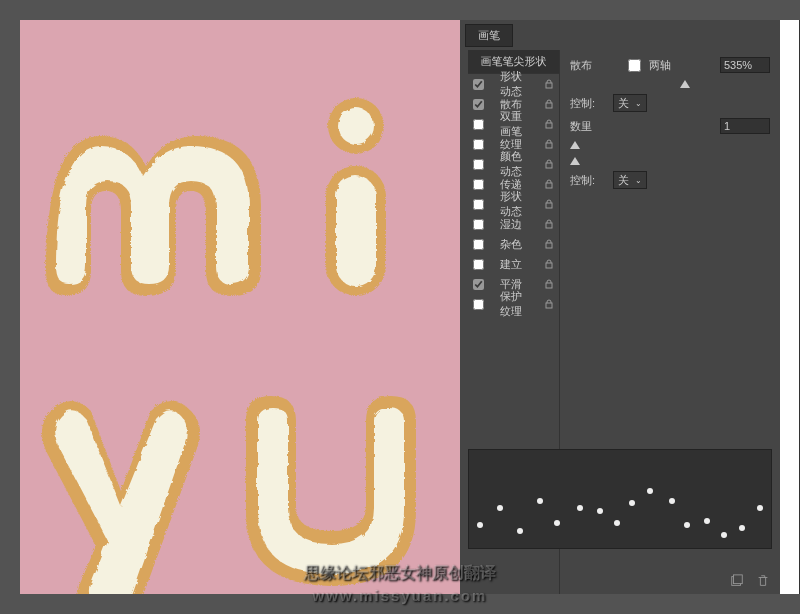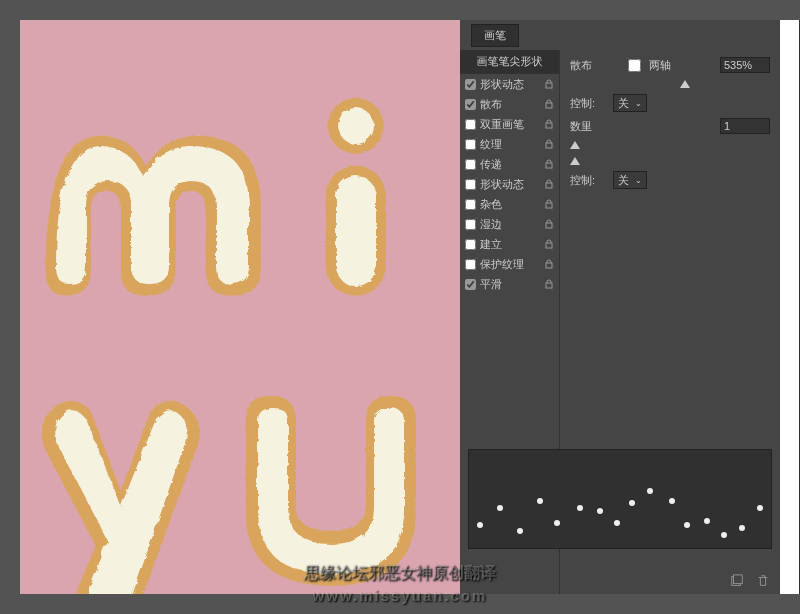--- a/index.html
+++ b/index.html
@@ -1,25 +1,25 @@
 <!DOCTYPE html>
 <html><head>
 <meta charset="utf-8">
 <style>
 * { box-sizing: border-box; margin: 0; padding: 0; }
 body { width: 800px; height: 614px; background: #fff; font-family: "Microsoft YaHei", sans-serif; font-size: 11px; color: #ccc; overflow: hidden; border: 1px solid #333; }
 .canvas-area { position: absolute; left: 20px; top: 20px; width: 440px; height: 574px; background: #DBA5B0; overflow: hidden; }
 .canvas-border { position: absolute; left: 0; top: 0; right: 0; bottom: 0; border: 20px solid #535353; border-right: none; pointer-events: none; }
 .panel { position: absolute; left: 460px; top: 20px; width: 320px; height: 574px; background: #454545; display: flex; flex-direction: column; }
-.panel-top { height: 30px; display: flex; align-items: center; gap: 10px; padding: 4px 11px; }
+.panel-top { height: 30px; display: flex; align-items: center; gap: 10px; padding: 4px 5px; }
 .tab-btn { background: #303030; color: #ccc; padding: 3px 12px; border: 1px solid #222; }
 .panel-body { flex: 1; display: flex; }
-.left-col { width: 100px; background: #454545; border-right: 1px solid #333; }
+.left-col { width: 100px; background: #454545; border-right: 1px solid #333; padding-left: 8px; }
 .left-header { background: #303030; padding: 4px; text-align: center; border-bottom: 1px solid #333; }
-.opt-row { display: flex; align-items: center; padding: 3px 5px; gap: 4px; height: 20px; }
+.opt-row { display: flex; align-items: center; padding: 3px 5px; gap: 16px; height: 20px; }
 .opt-row input[type=checkbox] { width: 11px; height: 11px; accent-color: #999; }
 .opt-label { flex: 1; color: #ccc; }
 .lock-icon { width: 10px; height: 10px; }
 .lock-icon svg { width: 10px; height: 10px; }
 .right-col { flex: 1; padding: 6px 10px; display: flex; flex-direction: column; gap: 4px; }
 .setting-row { display: flex; align-items: center; gap: 8px; height: 18px; }
 .setting-label { width: 50px; color: #ccc; }
 .num-field { background: #333; border: 1px solid #222; color: #ccc; width: 50px; height: 16px; padding: 1px 3px; font-size: 11px; text-align: left; }
 .slider-track { position: relative; height: 12px; width: 100%; }
 .slider-thumb { position: absolute; width: 0; height: 0; border-left: 5px solid transparent; border-right: 5px solid transparent; border-bottom: 8px solid #ccc; top: 2px; }
@@ -115,69 +115,77 @@
           <div class="opt-row">
             <input type="checkbox" style="">
             <span class="opt-label">纹理</span>
             <span class="lock-icon"><svg viewBox="0 0 10 10">
                 <rect x="2" y="4" width="6" height="5" fill="none" stroke="#999" stroke-width="1"></rect>
                 <path d="M3 4 v-1 a2 2 0 0 1 4 0 v1" fill="none" stroke="#999" stroke-width="1"></path>
               </svg></span>
           </div>
           <div class="opt-row">
             <input type="checkbox" style="">
+            <span class="opt-label">颜色动态</span>
+            <span class="lock-icon"><svg viewBox="0 0 10 10">
+                <rect x="2" y="4" width="6" height="5" fill="none" stroke="#999" stroke-width="1"></rect>
+                <path d="M3 4 v-1 a2 2 0 0 1 4 0 v1" fill="none" stroke="#999" stroke-width="1"></path>
+              </svg></span>
+          </div>
+          <div class="opt-row">
+            <input type="checkbox" style="">
             <span class="opt-label">传递</span>
             <span class="lock-icon"><svg viewBox="0 0 10 10">
                 <rect x="2" y="4" width="6" height="5" fill="none" stroke="#999" stroke-width="1"></rect>
                 <path d="M3 4 v-1 a2 2 0 0 1 4 0 v1" fill="none" stroke="#999" stroke-width="1"></path>
               </svg></span>
           </div>
           <div class="opt-row">
             <input type="checkbox" style="">
             <span class="opt-label">形状动态</span>
             <span class="lock-icon"><svg viewBox="0 0 10 10">
                 <rect x="2" y="4" width="6" height="5" fill="none" stroke="#999" stroke-width="1"></rect>
                 <path d="M3 4 v-1 a2 2 0 0 1 4 0 v1" fill="none" stroke="#999" stroke-width="1"></path>
               </svg></span>
           </div>
           <div class="opt-row">
             <input type="checkbox" style="">
+            <span class="opt-label">湿边</span>
+            <span class="lock-icon"><svg viewBox="0 0 10 10">
+                <rect x="2" y="4" width="6" height="5" fill="none" stroke="#999" stroke-width="1"></rect>
+                <path d="M3 4 v-1 a2 2 0 0 1 4 0 v1" fill="none" stroke="#999" stroke-width="1"></path>
+              </svg></span>
+          </div>
+          <div class="opt-row">
+            <input type="checkbox" style="">
             <span class="opt-label">杂色</span>
             <span class="lock-icon"><svg viewBox="0 0 10 10">
                 <rect x="2" y="4" width="6" height="5" fill="none" stroke="#999" stroke-width="1"></rect>
                 <path d="M3 4 v-1 a2 2 0 0 1 4 0 v1" fill="none" stroke="#999" stroke-width="1"></path>
               </svg></span>
           </div>
           <div class="opt-row">
             <input type="checkbox" style="">
-            <span class="opt-label">湿边</span>
-            <span class="lock-icon"><svg viewBox="0 0 10 10">
-                <rect x="2" y="4" width="6" height="5" fill="none" stroke="#999" stroke-width="1"></rect>
-                <path d="M3 4 v-1 a2 2 0 0 1 4 0 v1" fill="none" stroke="#999" stroke-width="1"></path>
-              </svg></span>
-          </div>
-          <div class="opt-row">
-            <input type="checkbox" style="">
             <span class="opt-label">建立</span>
-            <span class="lock-icon"><svg viewBox="0 0 10 10">
-                <rect x="2" y="4" width="6" height="5" fill="none" stroke="#999" stroke-width="1"></rect>
-                <path d="M3 4 v-1 a2 2 0 0 1 4 0 v1" fill="none" stroke="#999" stroke-width="1"></path>
-              </svg></span>
-          </div>
-          <div class="opt-row">
-            <input type="checkbox" style="">
-            <span class="opt-label">保护纹理</span>
             <span class="lock-icon"><svg viewBox="0 0 10 10">
                 <rect x="2" y="4" width="6" height="5" fill="none" stroke="#999" stroke-width="1"></rect>
                 <path d="M3 4 v-1 a2 2 0 0 1 4 0 v1" fill="none" stroke="#999" stroke-width="1"></path>
               </svg></span>
           </div>
           <div class="opt-row">
             <input type="checkbox" checked="" style="">
             <span class="opt-label">平滑</span>
+            <span class="lock-icon"><svg viewBox="0 0 10 10">
+                <rect x="2" y="4" width="6" height="5" fill="none" stroke="#999" stroke-width="1"></rect>
+                <path d="M3 4 v-1 a2 2 0 0 1 4 0 v1" fill="none" stroke="#999" stroke-width="1"></path>
+              </svg></span>
+          </div>
+          <div class="opt-row">
+            <input type="checkbox" style="">
+            <span class="opt-label">保护纹理</span>
             <span class="lock-icon"><svg viewBox="0 0 10 10">
                 <rect x="2" y="4" width="6" height="5" fill="none" stroke="#999" stroke-width="1"></rect>
                 <path d="M3 4 v-1 a2 2 0 0 1 4 0 v1" fill="none" stroke="#999" stroke-width="1"></path>
               </svg></span>
           </div>
         </div>
     </div>
     <div class="right-col">
       <div class="setting-row">
         <span class="setting-label">散布</span>

